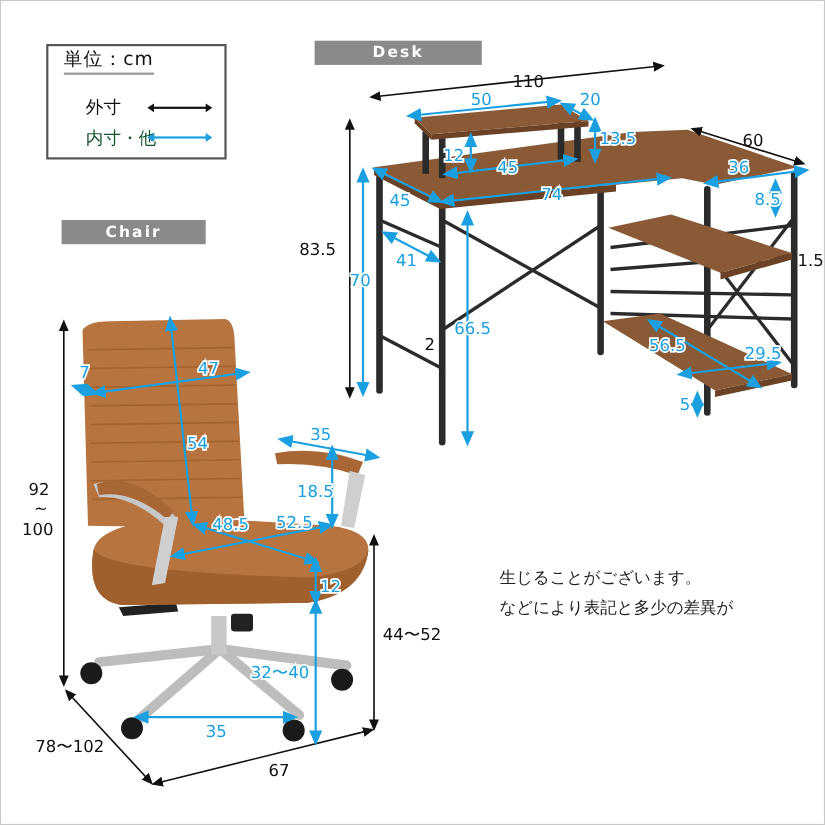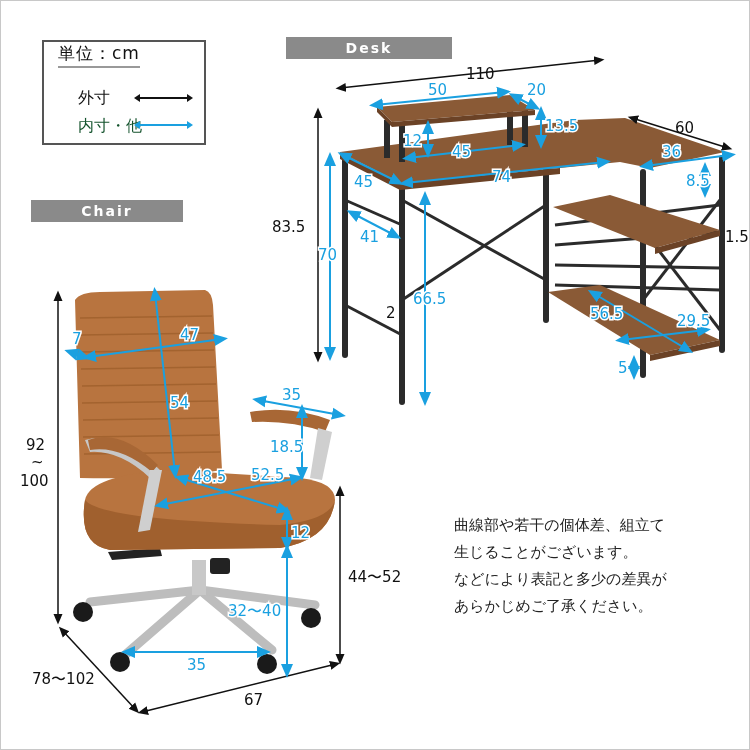--- a/index.html
+++ b/index.html
@@ -20,22 +20,22 @@
   .legend .arr.outer { top:55px; background:#111; }
   .legend .arr.inner { top:82px; background:#1aa0e0; }
   .legend .arr::before, .legend .arr::after { content:""; position:absolute; top:-3px;
        border-top:4px solid transparent; border-bottom:4px solid transparent; }
   .legend .arr.outer::before { left:-2px; border-right:6px solid #111; }
   .legend .arr.outer::after { right:-2px; border-left:6px solid #111; }
   .legend .arr.inner::before { left:-2px; border-right:6px solid #1aa0e0; }
   .legend .arr.inner::after { right:-2px; border-left:6px solid #1aa0e0; }
   .tag { position:absolute; background:#8a8a8a; color:#fff; font-size:14px; font-weight:bold;
          letter-spacing:2px; text-align:center; height:22px; line-height:22px; }
-  .tag.desk { left:286px; top:37px; width:166px; }
-  .tag.chair { left:31px; top:200px; width:152px; }
+  .tag.desk { left:286px; top:37px; width:152px; }
+  .tag.chair { left:56px; top:200px; width:131px; }
   svg.art { position:absolute; left:0; top:0; }
   .dim { font-family:"DejaVu Sans", sans-serif; font-size:15px; }
   .dim.blue { fill:#1aa0e0; stroke:#fff; stroke-width:3px; paint-order:stroke; }
   .dim.black { fill:#111; }
   .note { position:absolute; left:432px; top:512px; font-size:15px; line-height:27px; color:#222; }
   .note div { white-space:nowrap; }
   .note .indent { padding-left:22px; }
 </style>
 </head>
 <body>
@@ -224,17 +224,15 @@
   <text class="dim blue" x="251" y="480">52.5</text>
   <text class="dim blue" x="291" y="538">12</text>
   <text class="dim black" x="348" y="582">44〜52</text>
   <text class="dim blue" x="228" y="616">32〜40</text>
   <text class="dim blue" x="187" y="670">35</text>
   <text class="dim black" x="32" y="684">78〜102</text>
   <text class="dim black" x="244" y="705">67</text>
 </svg>
 
 <div class="note">
-  <div class="indent">曲線部や若干の個体差、組立て</div>
   <div class="indent">生じることがございます。</div>
   <div class="indent">などにより表記と多少の差異が</div>
-  <div class="indent">あらかじめご了承ください。</div>
 </div>
 
 </body></html>

